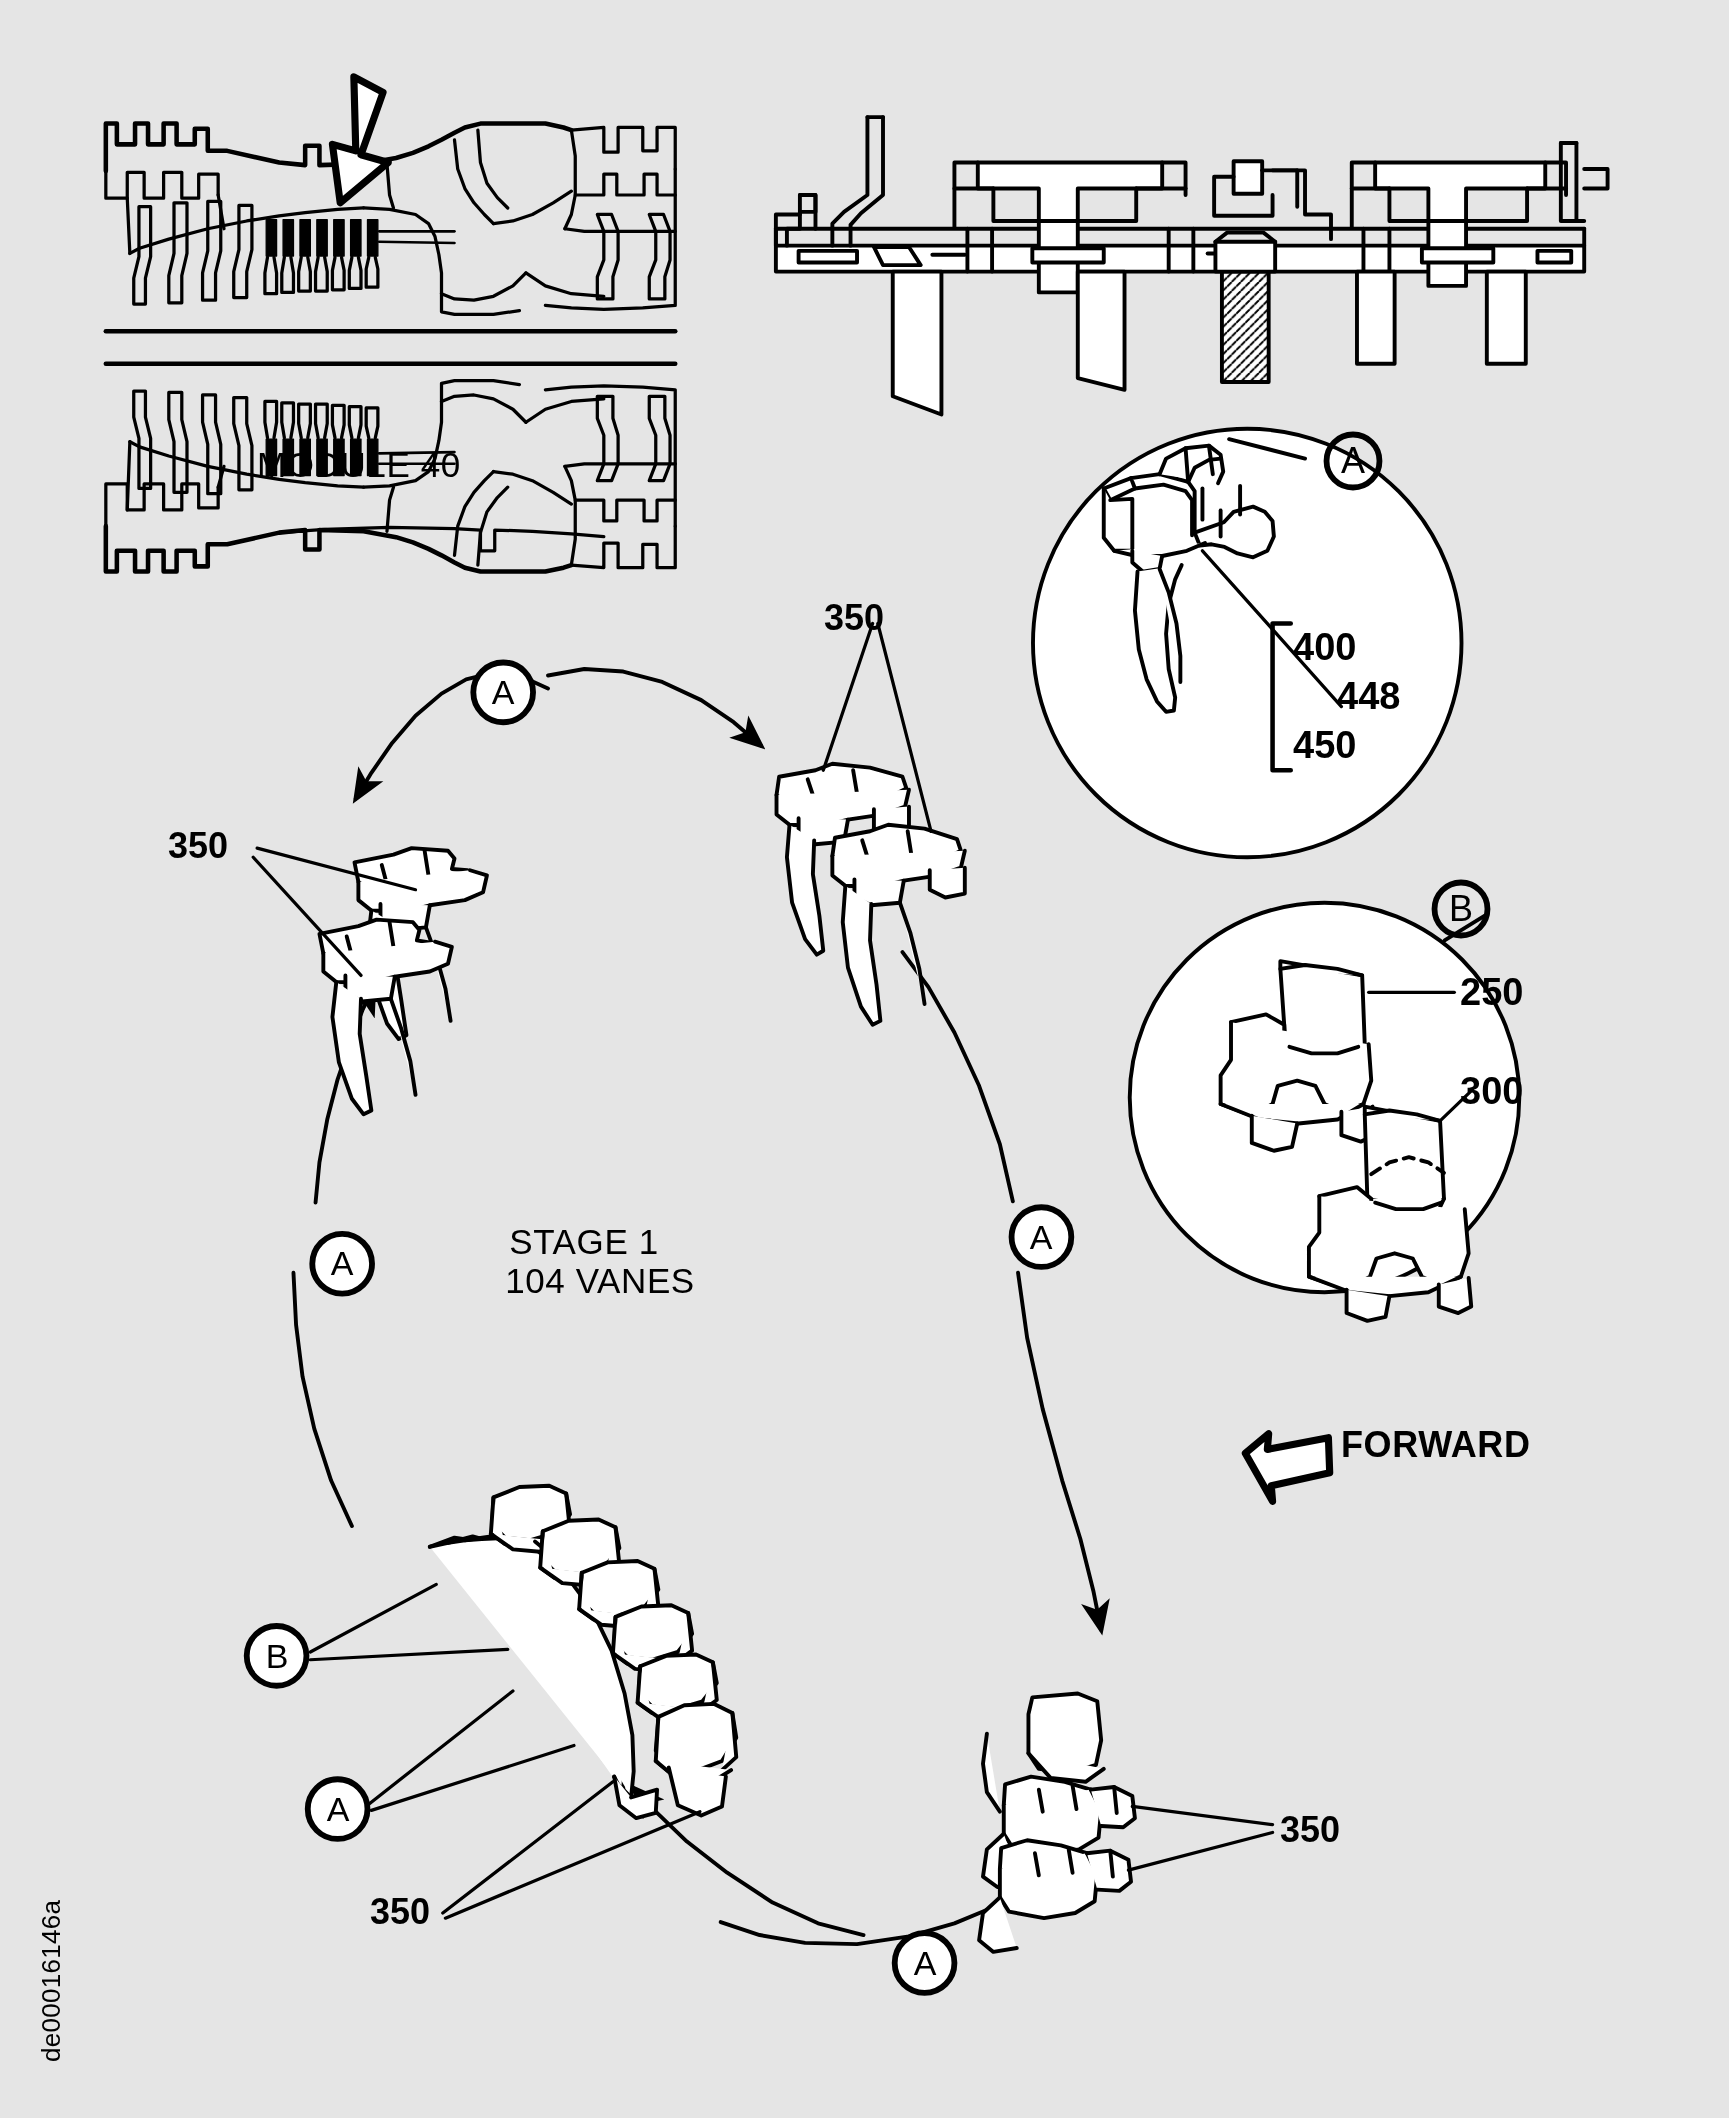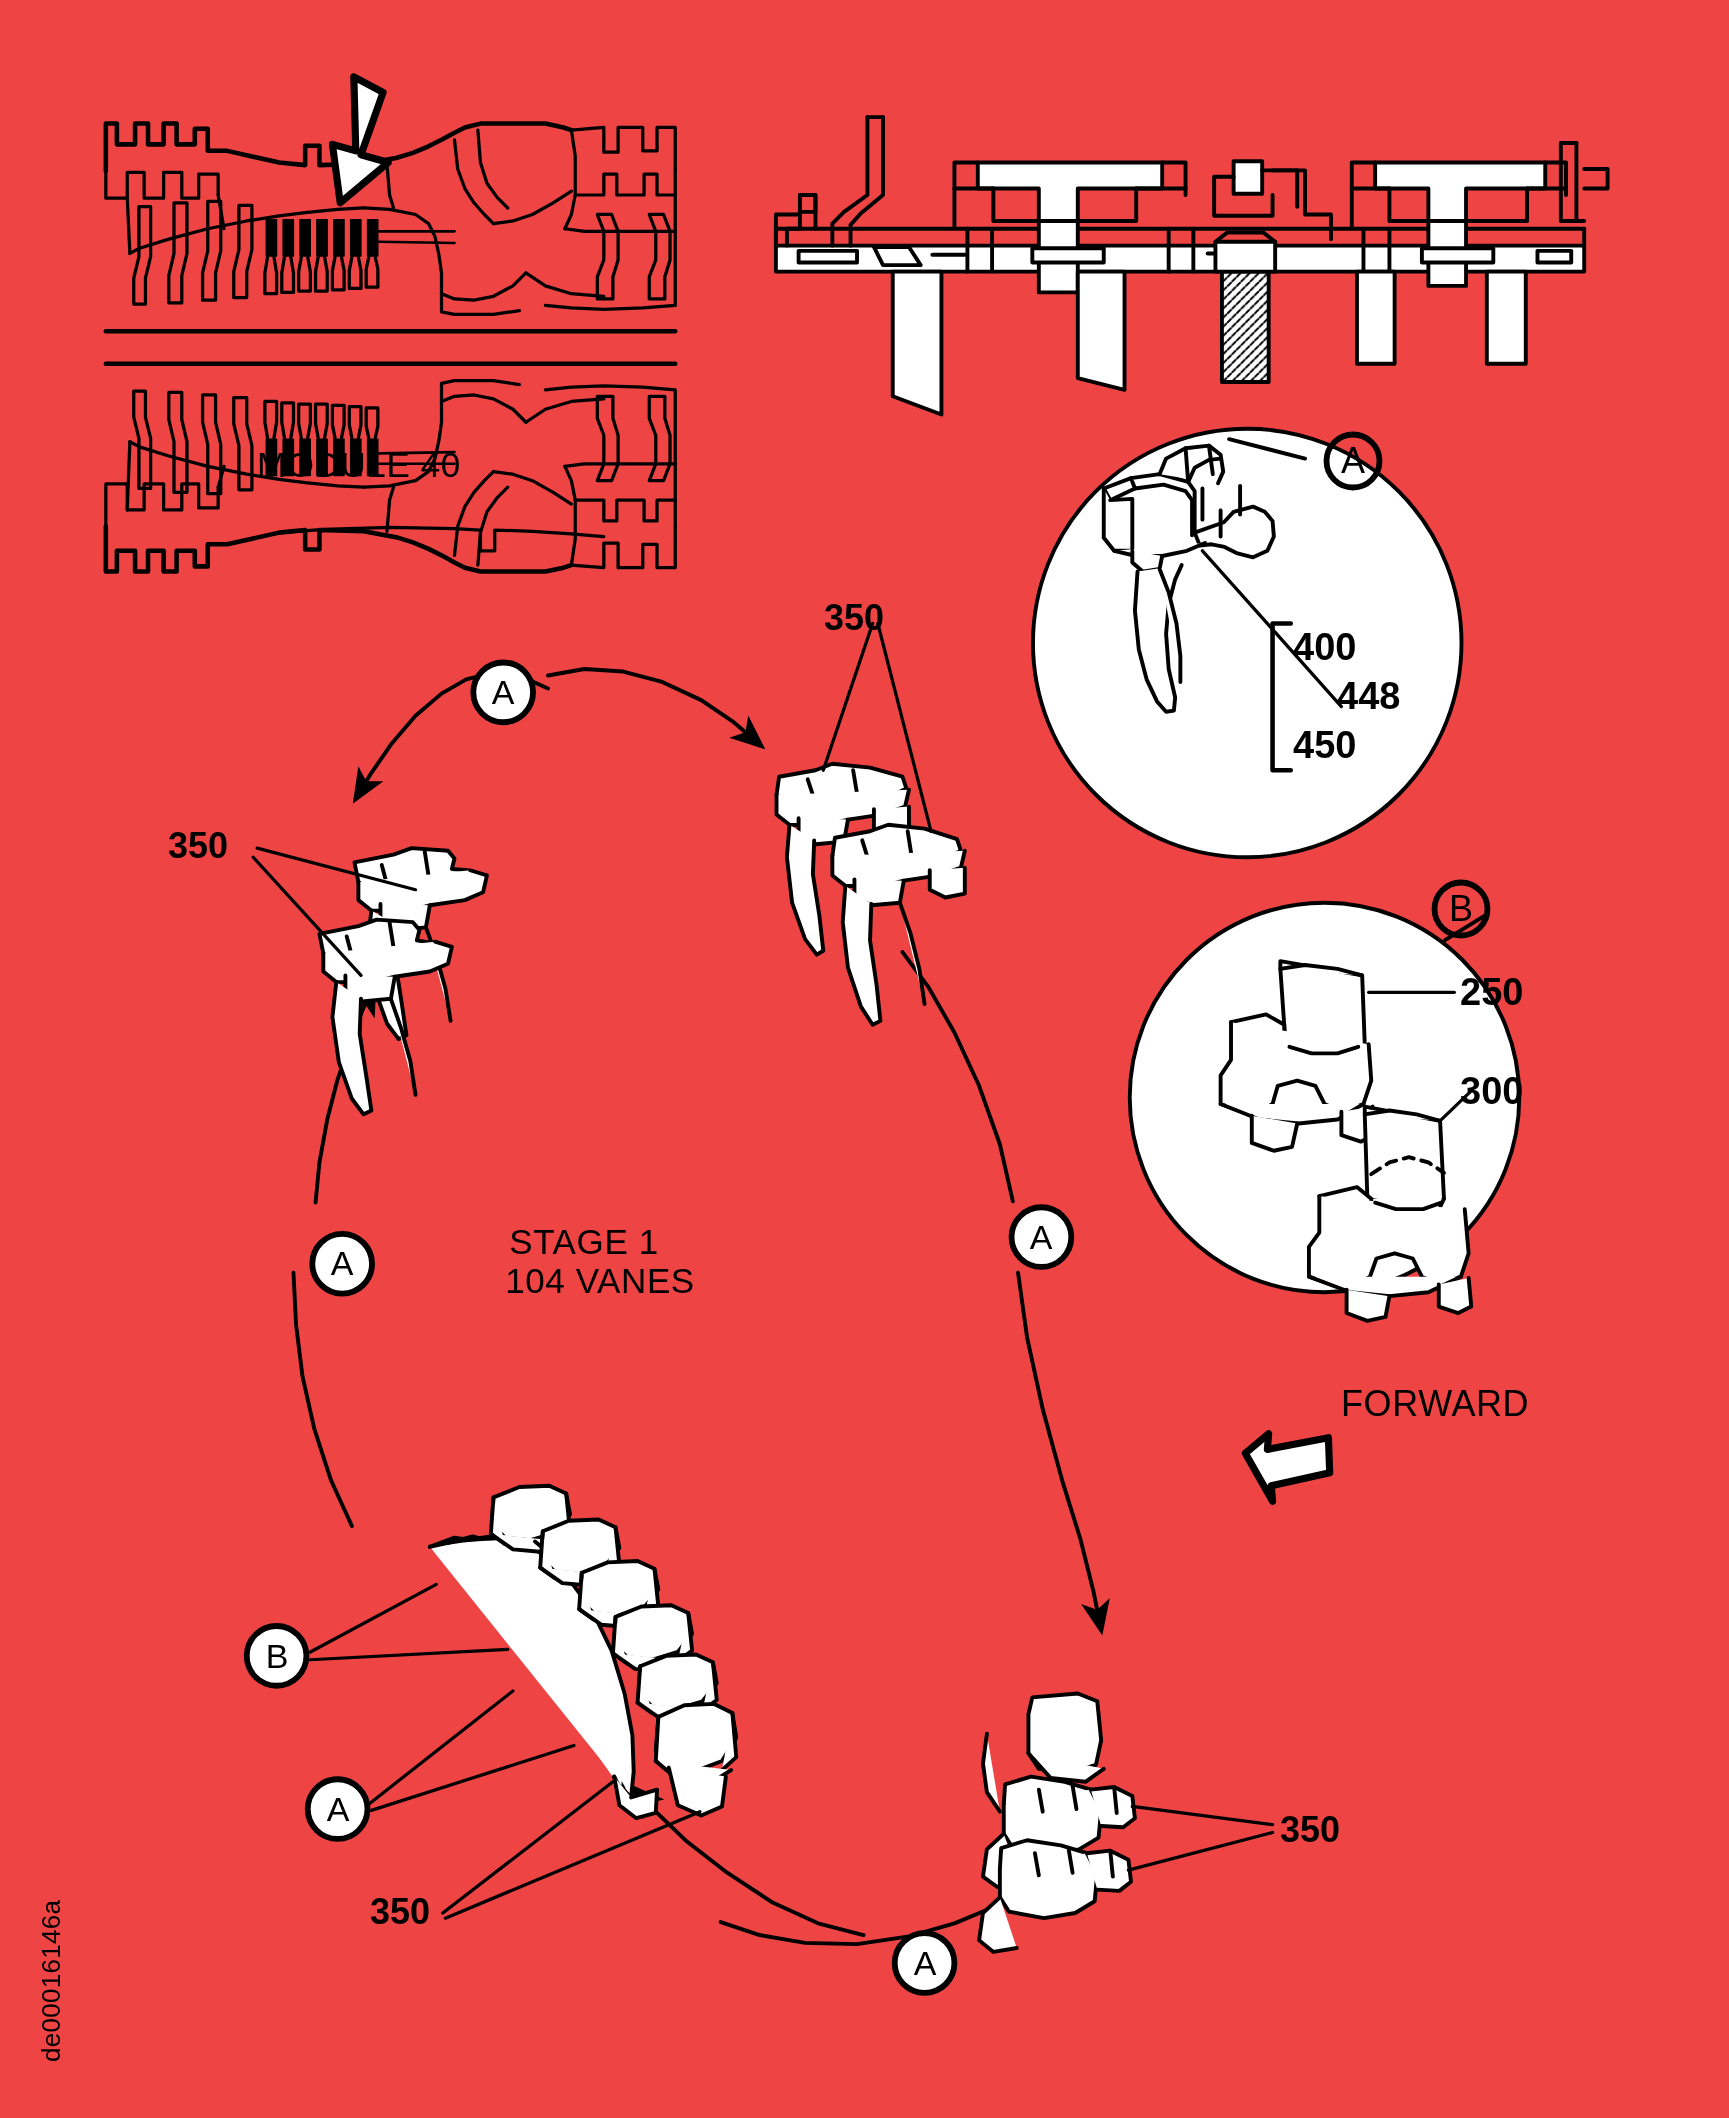--- a/index.html
+++ b/index.html
@@ -4,21 +4,21 @@
 <style>
   html, body {
     margin: 0;
     padding: 0;
     background: #ffffff;
   }
   #page {
     position: relative;
     width: 1729px;
     height: 2119px;
-    background: #ef4444;
+    background: #e5e5e5;
     font-family: "Liberation Sans", sans-serif;
     color: #000000;
     overflow: hidden;
   }
   .svgroot {
     position: absolute;
     left: 0; top: 0;
     width: 1729px;
     height: 2119px;
   }
@@ -587,18 +587,18 @@
   <div class="lbl t-num-d" style="left:1293px; top:723px;">450</div>
 
   <div class="lbl" style="left:1461px; top:909px; transform:translate(-50%,-50%); font-size:36px;">B</div>
   <svg style="position:absolute; left:1430px; top:878px; width:62px; height:62px;" viewBox="0 0 96 96">
     <circle cx="48" cy="48" r="41" fill="none" stroke="#000" stroke-width="9"></circle>
   </svg>
 
   <div class="lbl t-num-d" style="left:1460px; top:970px;">250</div>
   <div class="lbl t-num-d" style="left:1460px; top:1069px;">300</div>
 
-  <div class="lbl t-forward" style="left:1341px; top:1383px;">FORWARD</div>
+  <div class="lbl t-forward" style="left:1341px; top:1424px;font-weight:bold;">FORWARD</div>
 
   <div class="lbl t-docid" style="left:36px; top:2062px;">de00016146a</div>
 
 </div>
 
 
 </body></html>

